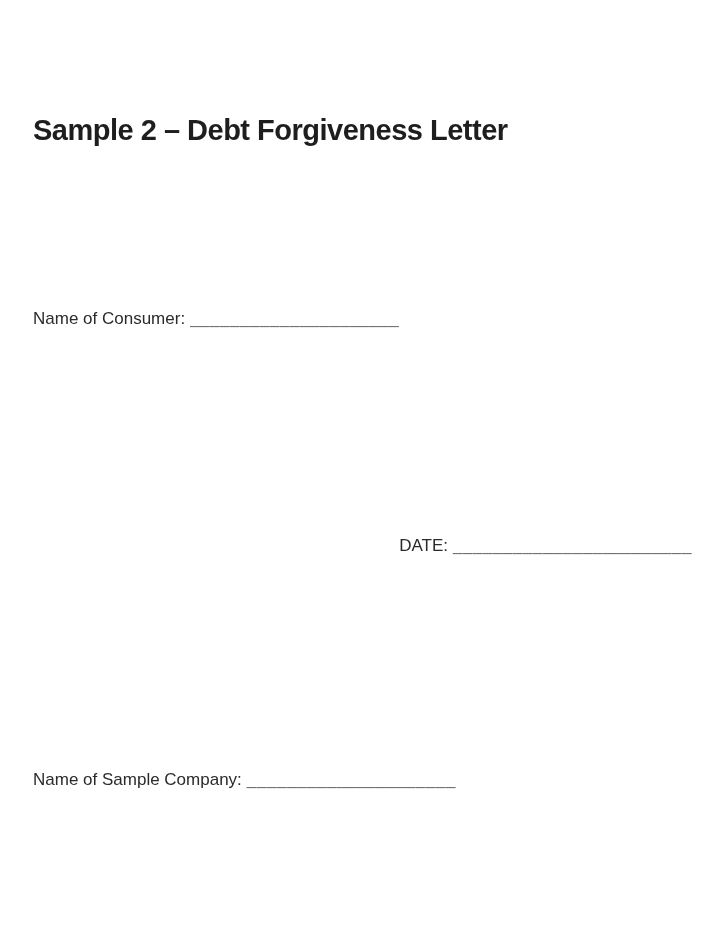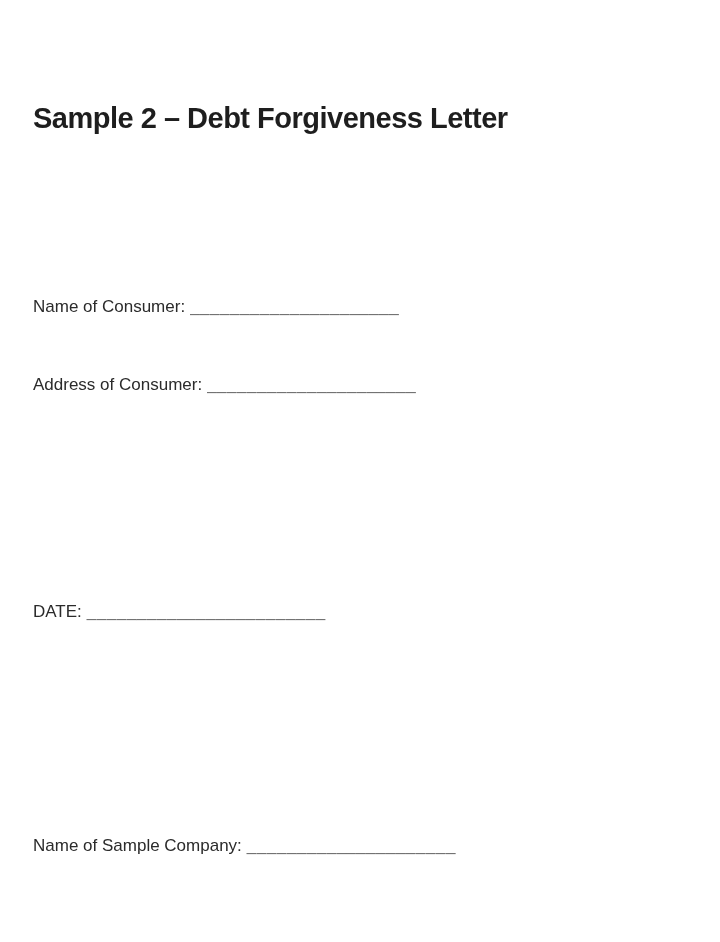--- a/index.html
+++ b/index.html
@@ -9,56 +9,55 @@
   }
   body {
     width: 720px;
     height: 942px;
     overflow: hidden;
   }
   .page {
     box-sizing: border-box;
     width: 720px;
     height: 942px;
-    padding: 20px 28px 0 33px;
+    padding: 32px 28px 0 33px;
     font-family: "Liberation Sans", sans-serif;
     font-size: 17px;
     line-height: 26px;
     color: #2b2b2b;
     white-space: pre-wrap;
     border-radius: 26px;
   }
   .title {
     font-size: 29px;
     line-height: 40px;
     font-weight: bold;
     letter-spacing: -0.5px;
     margin: 0;
     color: #1e1e1e;
   }
   .block { margin-top: 26px; }
-  .block-tight { margin-top: 19px; }
+  .block-tight { margin-top: 19px; text-align: right; }
   .line { display: block; }
   .label { color: #2b2b2b; }
   .blank {
     color: #6b6b6b;
     letter-spacing: 0.5px;
     padding-left: 5px;
   }
 </style>
 </head>
 <body>
 
 <div class="page">
 
   <h1 class="title">Sample 2 – Debt Forgiveness Letter</h1>
 
   <div class="block">
     <span class="line"><span class="label">Name of Consumer:</span><span class="blank">_____________________</span></span>
-    <span class="line"><span class="label">Address of Consumer:</span><span class="blank">_____________________</span></span>
   </div>
 
   <div class="block block-tight">
     <span class="line"><span class="label">DATE:</span><span class="blank">________________________</span></span>
   </div>
 
   <div class="block">
     <span class="line"><span class="label">Name of Sample Company:</span><span class="blank">_____________________</span></span>
     
     

